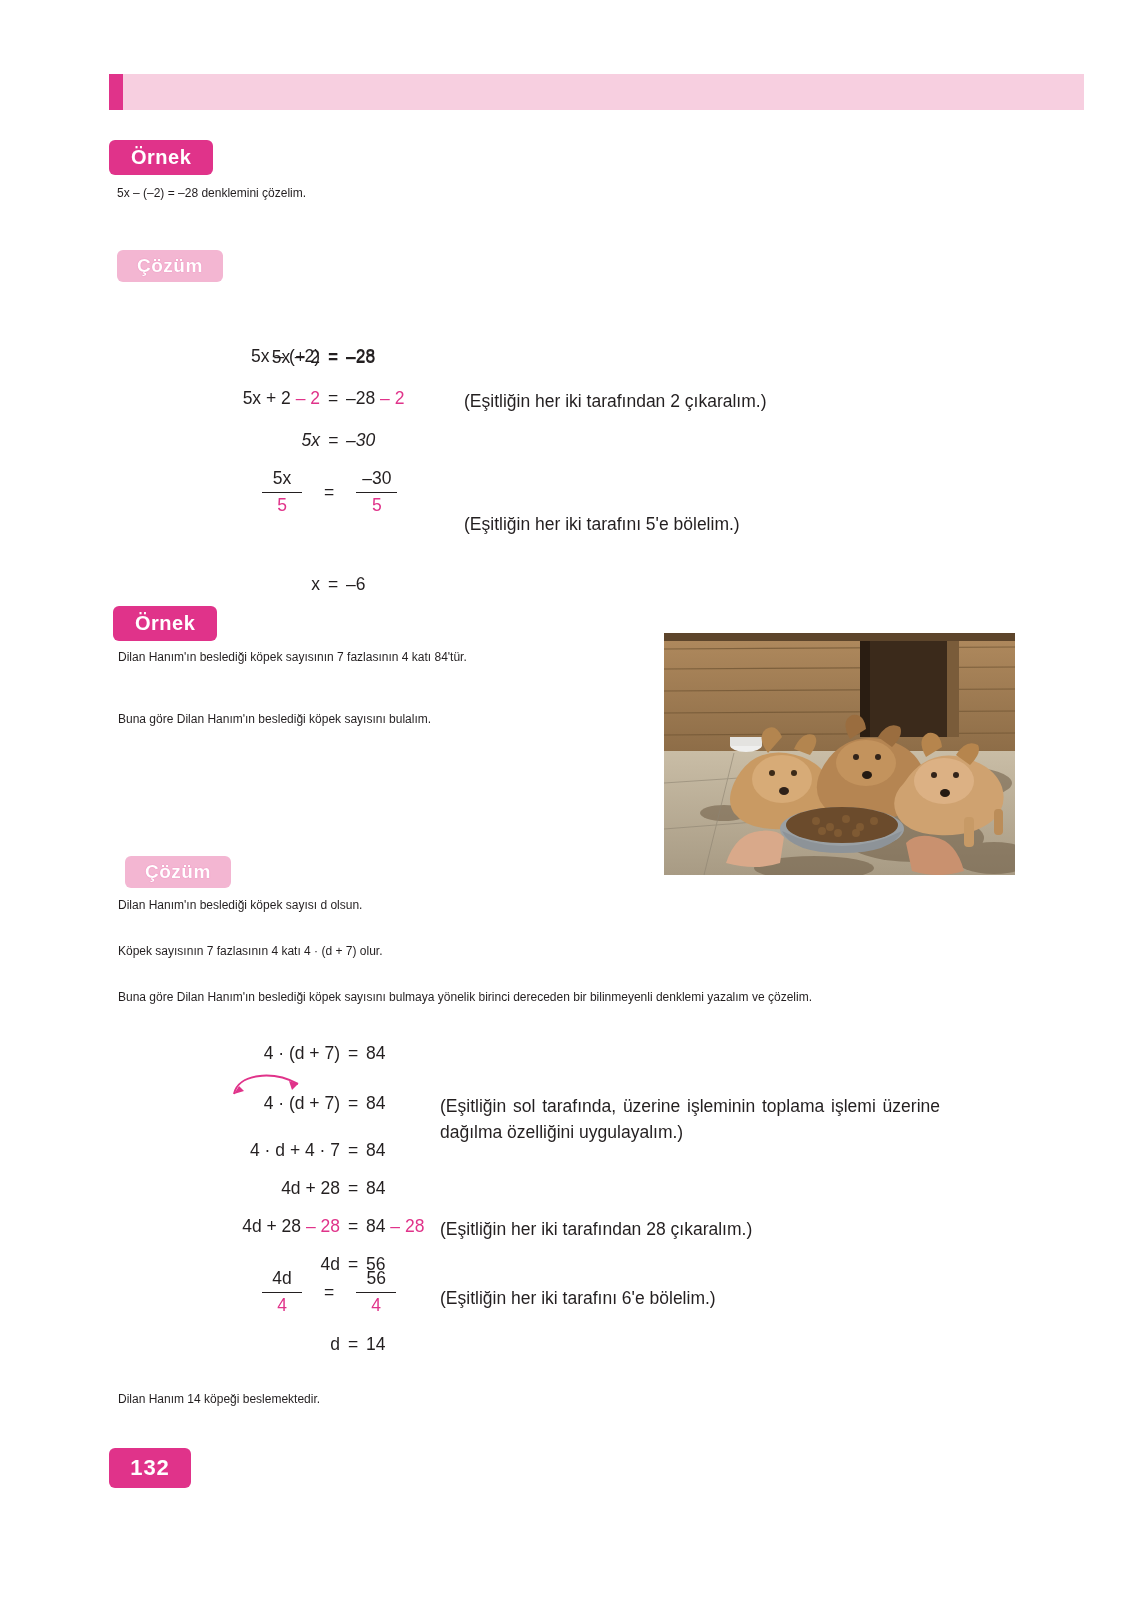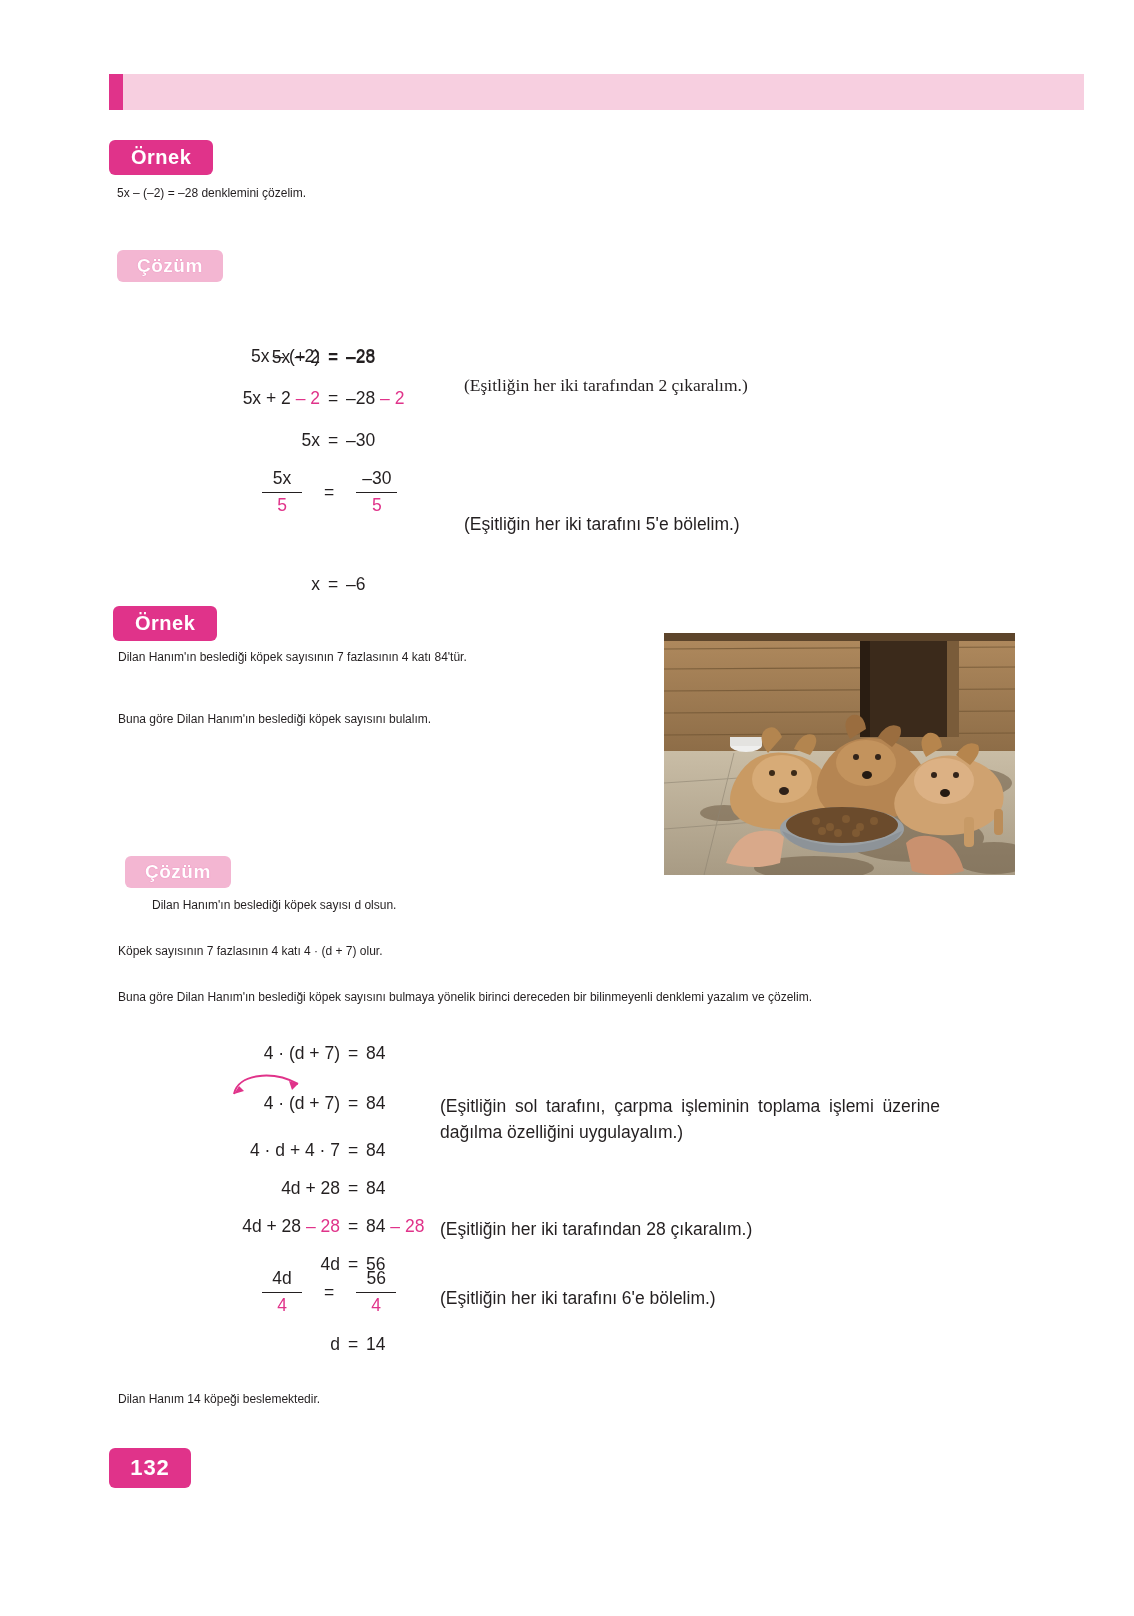--- a/index.html
+++ b/index.html
@@ -199,23 +199,23 @@
     <span class="lhs" style="width:140px;">5x – (–2)</span><span class="eq">=</span><span class="rhs">–28</span>
   </div>
 
   <div class="mathrow" style="left:180px; top:347px;">
     <span class="lhs" style="width:140px;">5x + 2</span><span class="eq">=</span><span class="rhs">–28</span>
   </div>
 
   <div class="mathrow" style="left:150px; top:388px;">
     <span class="lhs" style="width:170px;"><span>5x + 2</span> <span class="pink">– 2</span></span><span class="eq">=</span><span class="rhs"><span>–28</span> <span class="pink">– 2</span></span>
   </div>
-  <div class="note" style="left:464px; top:372px; width:380px;font-family:Liberation Serif, serif;">(Eşitliğin her iki tarafından 2 çıkaralım.)</div>
-
-  <div class="mathrow" style="left:180px; top:430px;">
+  <div class="note" style="left:464px; top:388px; width:380px;">(Eşitliğin her iki tarafından 2 çıkaralım.)</div>
+
+  <div class="mathrow" style="left:180px; top:430px;font-style:italic;">
     <span class="lhs" style="width:140px;">5x</span><span class="eq">=</span><span class="rhs">–30</span>
   </div>
 
   <div class="fracrow" style="left:262px; top:468px;">
     <span class="frac">
       <span class="num">5x</span>
       <span class="bar"></span>
       <span class="den">5</span>
     </span>
     <span class="eqsign">=</span>
@@ -330,40 +330,40 @@
           <circle cx="174" cy="200" r="4"></circle>
         <circle cx="192" cy="200" r="4"></circle>
           <circle cx="158" cy="198" r="4"></circle>
       </g>
       <path d="M118 198 q60 30 120 0 q-10 22 -60 22 q-50 0 -60 -22z" fill="#8d9398"></path>
     </svg>
   </div>
 
   <div class="label-cozum" style="left:125px; top:856px;">Çözüm</div>
 
-  <div class="para" style="left:118px; top:896px; width:540px;margin-left:34px;">Dilan Hanım'ın beslediği köpek sayısı d olsun.</div>
+  <div class="para" style="left:118px; top:896px; width:540px;">Dilan Hanım'ın beslediği köpek sayısı d olsun.</div>
 
   <div class="para" style="left:118px; top:942px; width:560px;">Köpek sayısının 7 fazlasının 4 katı 4 · (d + 7) olur.</div>
 
   <div class="para justify" style="left:118px; top:988px; width:900px;">Buna göre Dilan Hanım'ın beslediği köpek sayısını bulmaya yönelik birinci dereceden bir bilinmeyenli denklemi yazalım ve çözelim.</div>
 
   <div class="mathrow" style="left:180px; top:1043px;">
     <span class="lhs" style="width:160px;">4 · (d + 7)</span><span class="eq">=</span><span class="rhs">84</span>
   </div>
 
   <svg class="arrow-svg" viewBox="0 0 90 26" xmlns="http://www.w3.org/2000/svg">
     <path d="M6 24 C10 4, 44 0, 70 14" stroke="#e0338a" stroke-width="2" fill="none"></path>
     <path d="M70 14 l-9 -3 l3 9 z" fill="#e0338a"></path>
     <path d="M6 24 l5 -8 l5 5 z" fill="#e0338a"></path>
   </svg>
 
   <div class="mathrow" style="left:180px; top:1093px;">
     <span class="lhs" style="width:160px;">4 · (d + 7)</span><span class="eq">=</span><span class="rhs">84</span>
   </div>
-  <div class="note justify" style="left:440px; top:1093px; width:500px;">(Eşitliğin sol tarafını, çarpma işleminin toplama işlemi üzerine dağılma özelliğini uygulayalım.)</div>
+  <div class="note justify" style="left:440px; top:1093px; width:500px;">(Eşitliğin sol tarafında, üzerine işleminin toplama işlemi üzerine dağılma özelliğini uygulayalım.)</div>
 
   <div class="mathrow" style="left:160px; top:1140px;">
     <span class="lhs" style="width:180px;">4 · d + 4 · 7</span><span class="eq">=</span><span class="rhs">84</span>
   </div>
 
   <div class="mathrow" style="left:160px; top:1178px;">
     <span class="lhs" style="width:180px;">4d + 28</span><span class="eq">=</span><span class="rhs">84</span>
   </div>
 
   <div class="mathrow" style="left:130px; top:1216px;">

